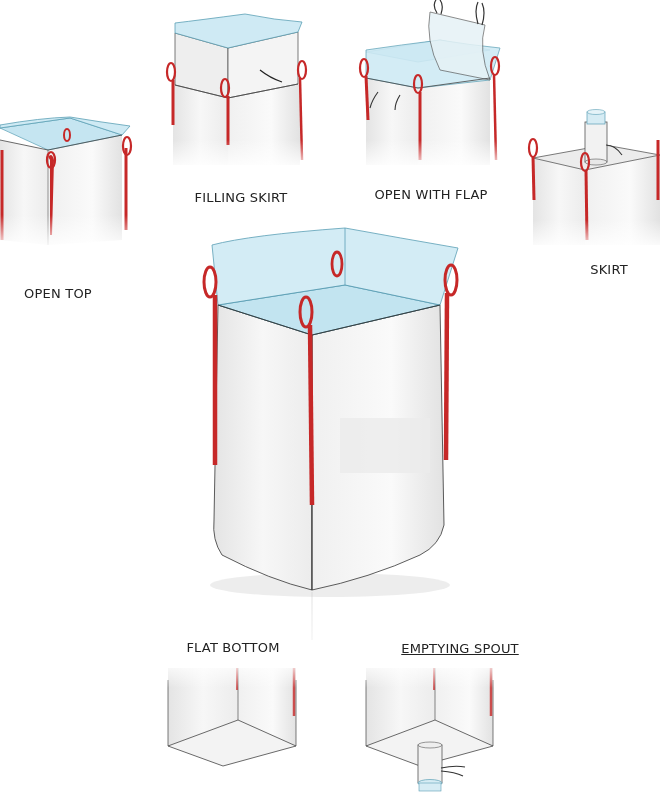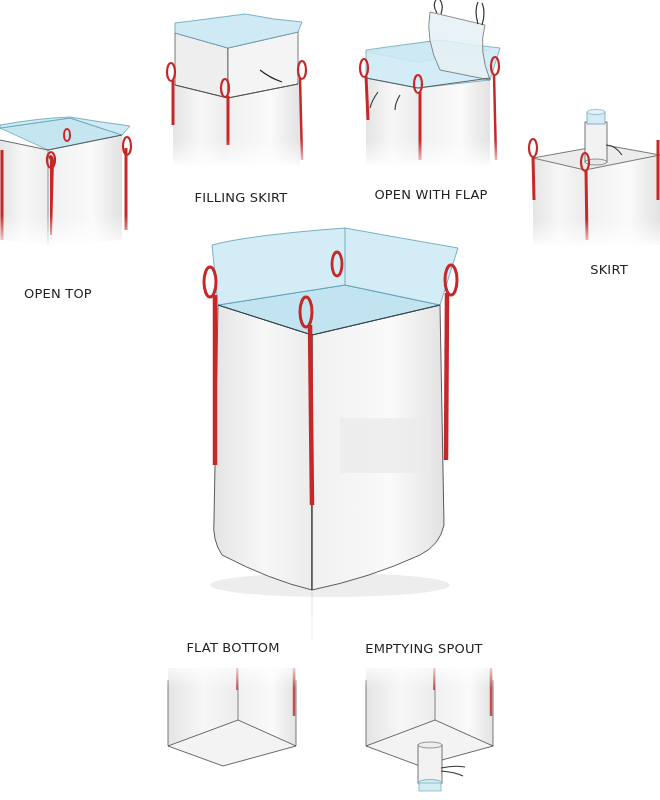--- a/index.html
+++ b/index.html
@@ -154,13 +154,13 @@
     <path d="M441,768 Q455,765 465,767 M441,771 Q455,772 463,776" fill="none" stroke="#333" stroke-width="1.1"></path>
     <rect x="358" y="660" width="145" height="28" fill="url(#fadeUp)"></rect>
   </g>
 </svg>
 
 <div class="label" style="left:58px;top:262px;margin-top:24px;">OPEN TOP</div>
 <div class="label" style="left:241px;top:190px;">FILLING SKIRT</div>
 <div class="label" style="left:431px;top:187px;">OPEN WITH FLAP</div>
 <div class="label" style="left:609px;top:262px;">SKIRT</div>
 <div class="label" style="left:233px;top:640px;">FLAT BOTTOM</div>
-<div class="label" style="left:424px;top:641px;">EMPTYING SPOUT</div>
+<div class="label" style="left:460px;top:641px;text-decoration:underline;">EMPTYING SPOUT</div>
 
 </body></html>

